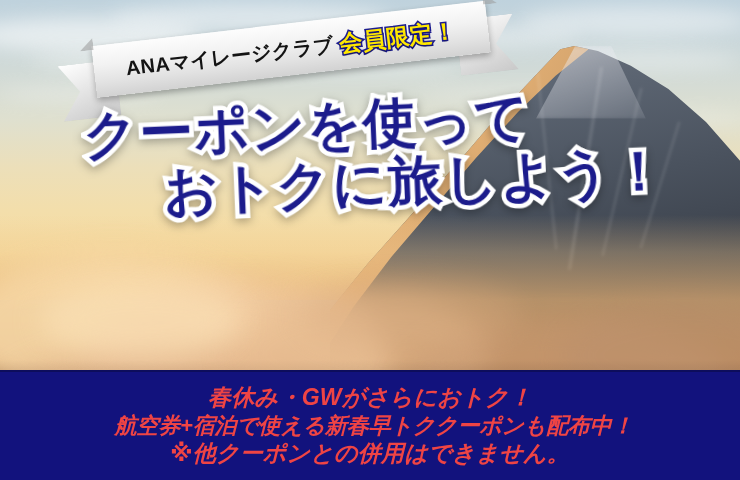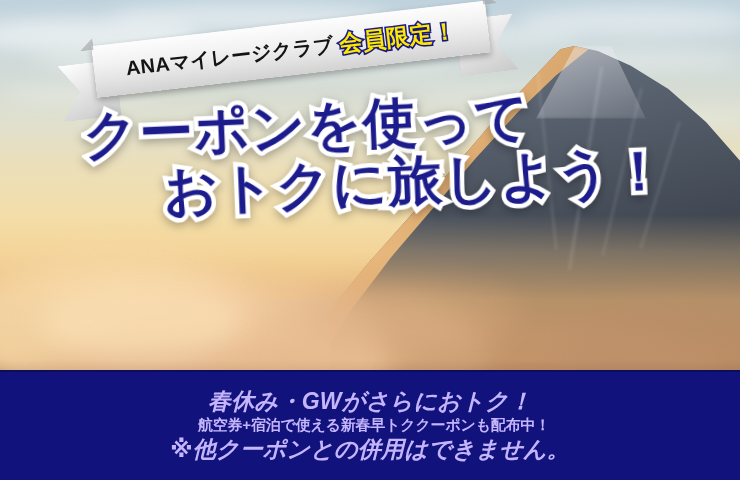--- a/index.html
+++ b/index.html
@@ -160,23 +160,23 @@
   .hl-2{margin-left:162px;margin-top:4px;}
 
   
   .bluebar{
     position:absolute;left:0;bottom:0;width:740px;height:108px;
     background:#12127d;
     border-top:2px solid #0d0d5c;
     display:flex;flex-direction:column;align-items:center;justify-content:center;
     text-align:center;
   }
-  .bb-line{color:#c4b5fd;white-space:nowrap;}
+  .bb-line{color:#ef4444;white-space:nowrap;}
   .bb-1{font-size:23px;font-weight:900;font-style:italic;letter-spacing:.3px;line-height:1.26;}
-  .bb-2{font-size:15px;font-weight:900;letter-spacing:-.2px;line-height:1.26;margin-left:8px;}
+  .bb-2{font-size:22px;font-weight:900;font-style:italic;letter-spacing:-.2px;line-height:1.26;margin-left:8px;}
   .bb-3{font-size:23px;font-weight:700;letter-spacing:.2px;line-height:1.3;font-style:italic;}
 </style>
 </head>
 <body>
 
 <div class="banner">
 
   <div class="bg">
     <div class="sky"></div>
 

